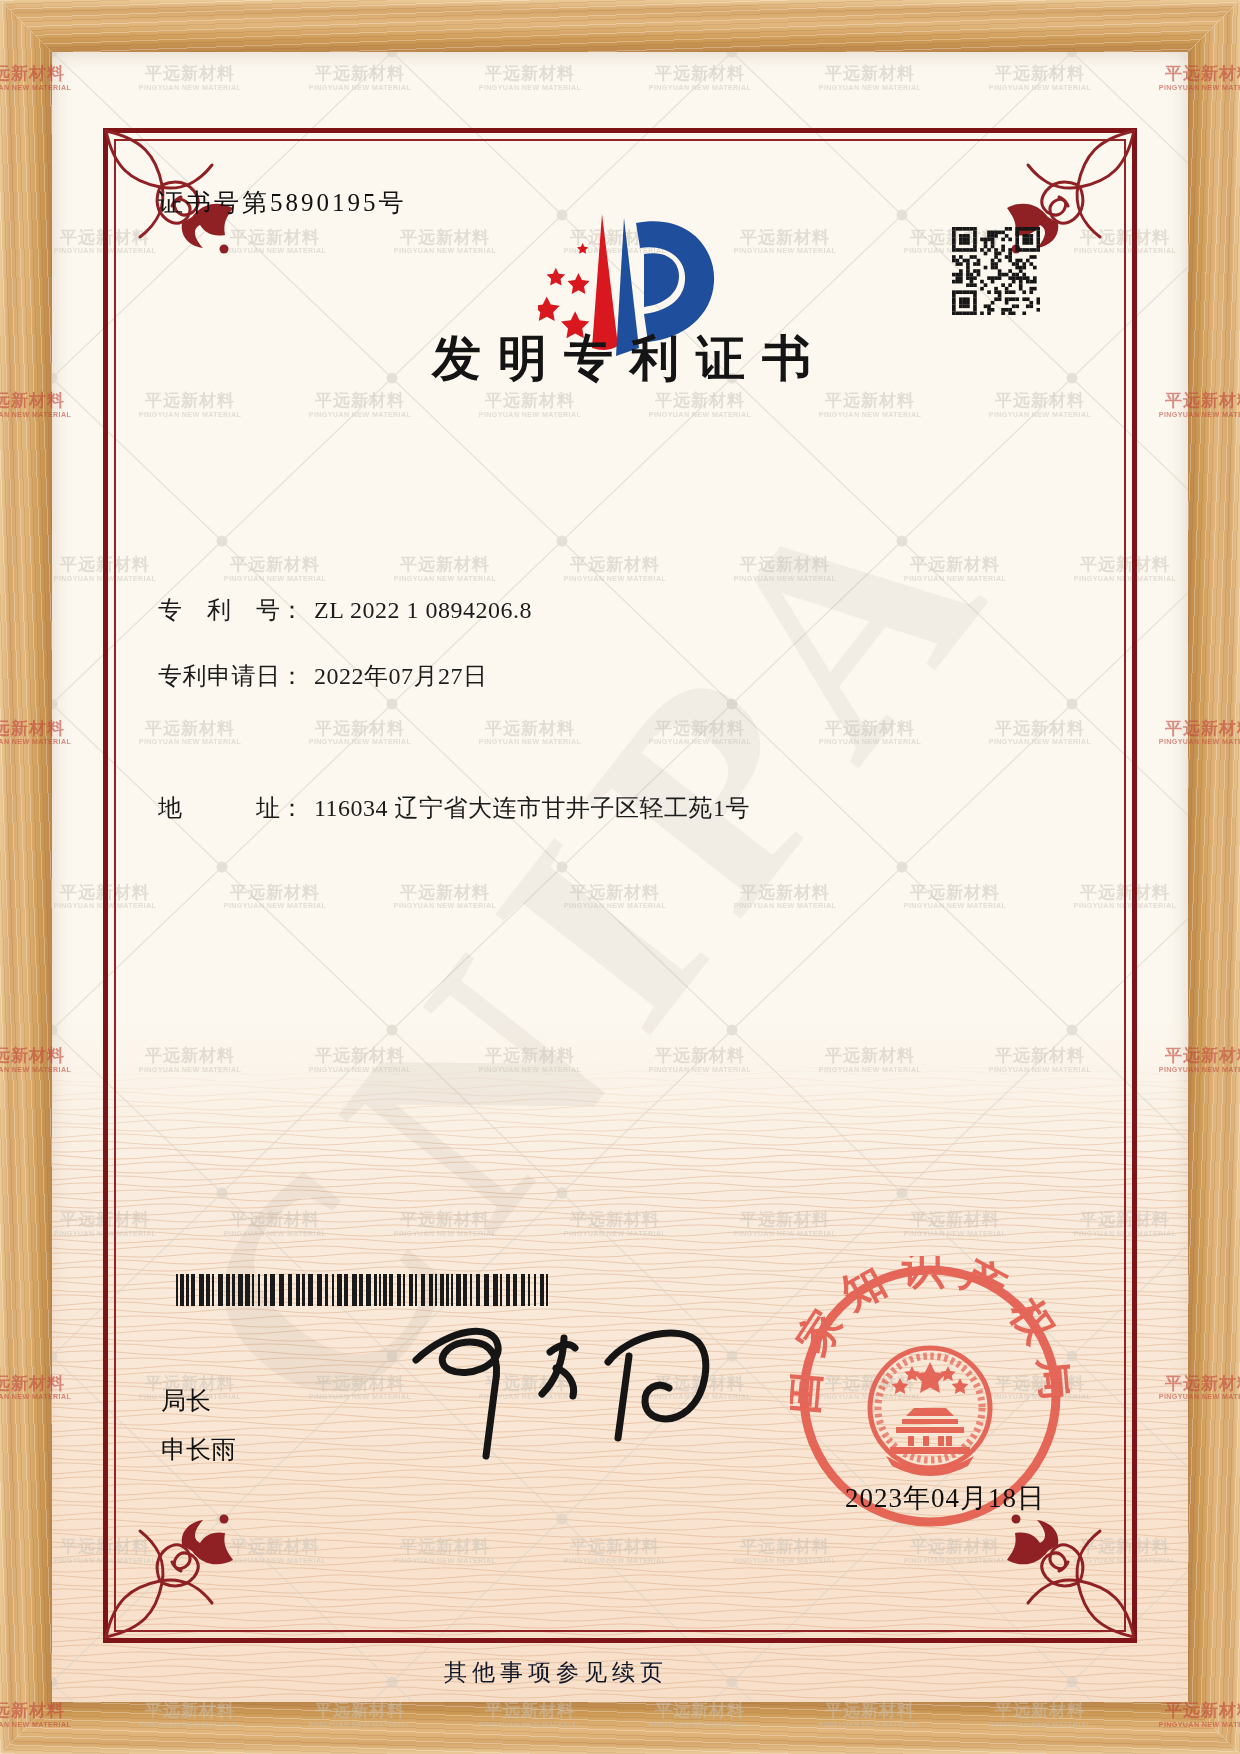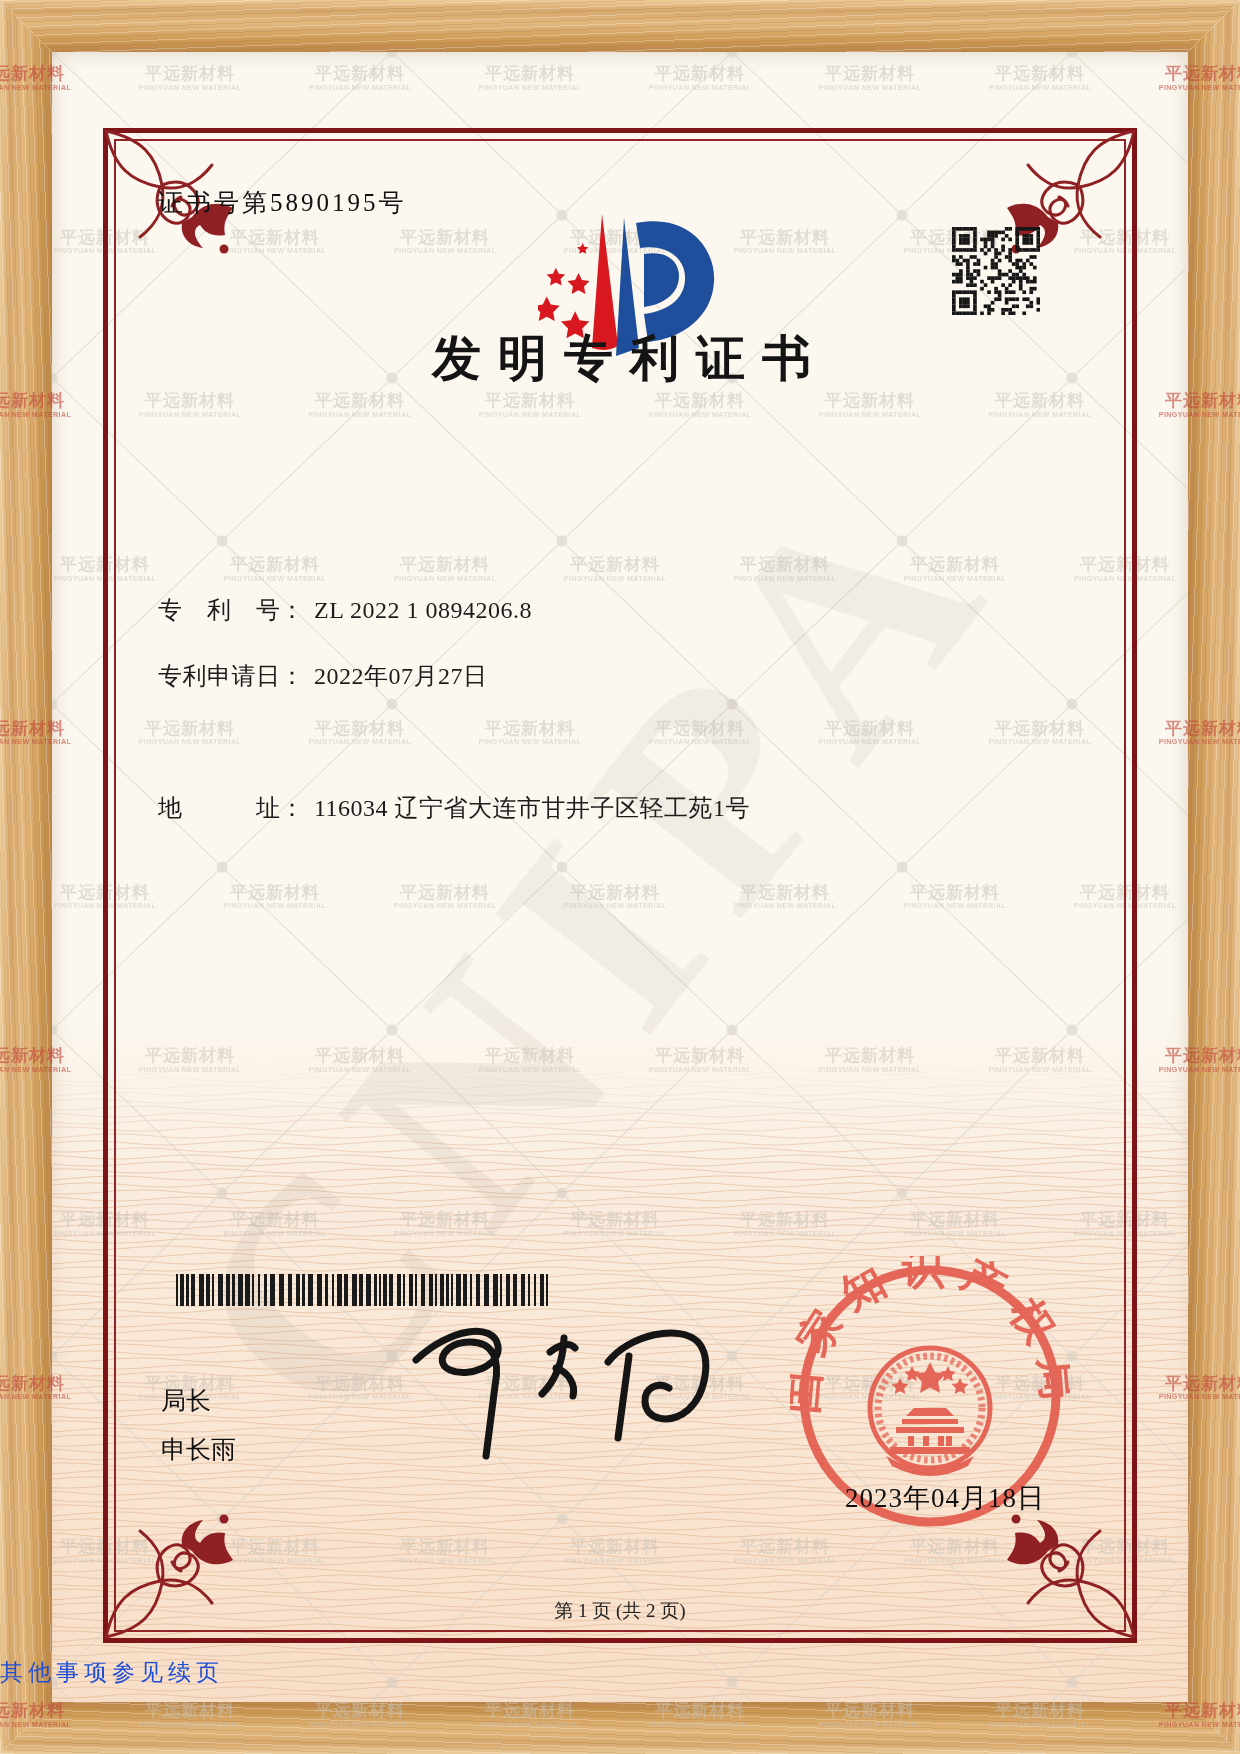--- a/index.html
+++ b/index.html
@@ -81,21 +81,21 @@
   .fgroup2{position:absolute;left:407px;top:0;}
   .paras{position:absolute;left:150px;top:912px;width:942px;}
   .paras p{margin:0;font-size:22px;line-height:38.5px;text-indent:2em;letter-spacing:1.6px;color:#222;}
   .barcode{position:absolute;left:176px;top:1274px;}
   .comm-title{position:absolute;left:161px;top:1384px;font-size:25px;font-family:"Liberation Sans","DejaVu Sans",sans-serif;color:#111;}
   .comm-name{position:absolute;left:161px;top:1433px;font-size:25px;font-family:"Liberation Sans","DejaVu Sans",sans-serif;color:#111;}
   .sig{position:absolute;left:398px;top:1298px;z-index:8;}
   .seal{position:absolute;left:790px;top:1256px;z-index:8;}
   .seal-date{position:absolute;left:845px;top:1480px;z-index:9;font-size:27px;color:#101010;letter-spacing:1px;}
   .pageind{position:absolute;left:0;top:1598px;width:1240px;text-align:center;font-size:19px;color:#222;}
-  .footnote{position:absolute;left:0;top:1657px;width:1112px;font-size:23px;letter-spacing:5px;color:#1d4ed8;z-index:7;}
+  .footnote{position:absolute;left:0;top:1657px;width:1112px;text-align:center;font-size:23px;letter-spacing:5px;color:#0f172a;z-index:7;}
 </style>
 </head>
 <body>
 
 <svg width="0" height="0" style="position:absolute" aria-hidden="true">
   <defs>
     <g id="orn-art" fill="none" stroke="#8f2024" stroke-width="3" stroke-linecap="round">
       <path d="M4,4 C40,12 54,28 60,58 C64,80 56,96 38,110"></path>
       <path d="M4,4 C12,40 28,54 58,60 C80,64 96,56 110,38"></path>
       <path d="M60,58 q20,-8 32,6 q9,12 -1,21 q-11,7 -17,-2 q-5,-9 5,-13"></path>
@@ -976,15 +976,14 @@
           <rect x="133" y="180" width="6" height="10"></rect>
           <rect x="148" y="180" width="6" height="10"></rect>
           <rect x="156" y="180" width="6" height="10"></rect>
         <rect x="100" y="191" width="80" height="7"></rect>
         <path d="M96,200 q44,26 88,0 l-6,10 q-38,20 -76,0 z"></path>
       </g>
     </g>
   </svg>
   <div class="seal-date">2023年04月18日</div>
 
-  <div class="pageind">第 1 页 (共 2 页)</div>
   <div class="footnote">其他事项参见续页</div>
 </div>
 
 </body></html>

